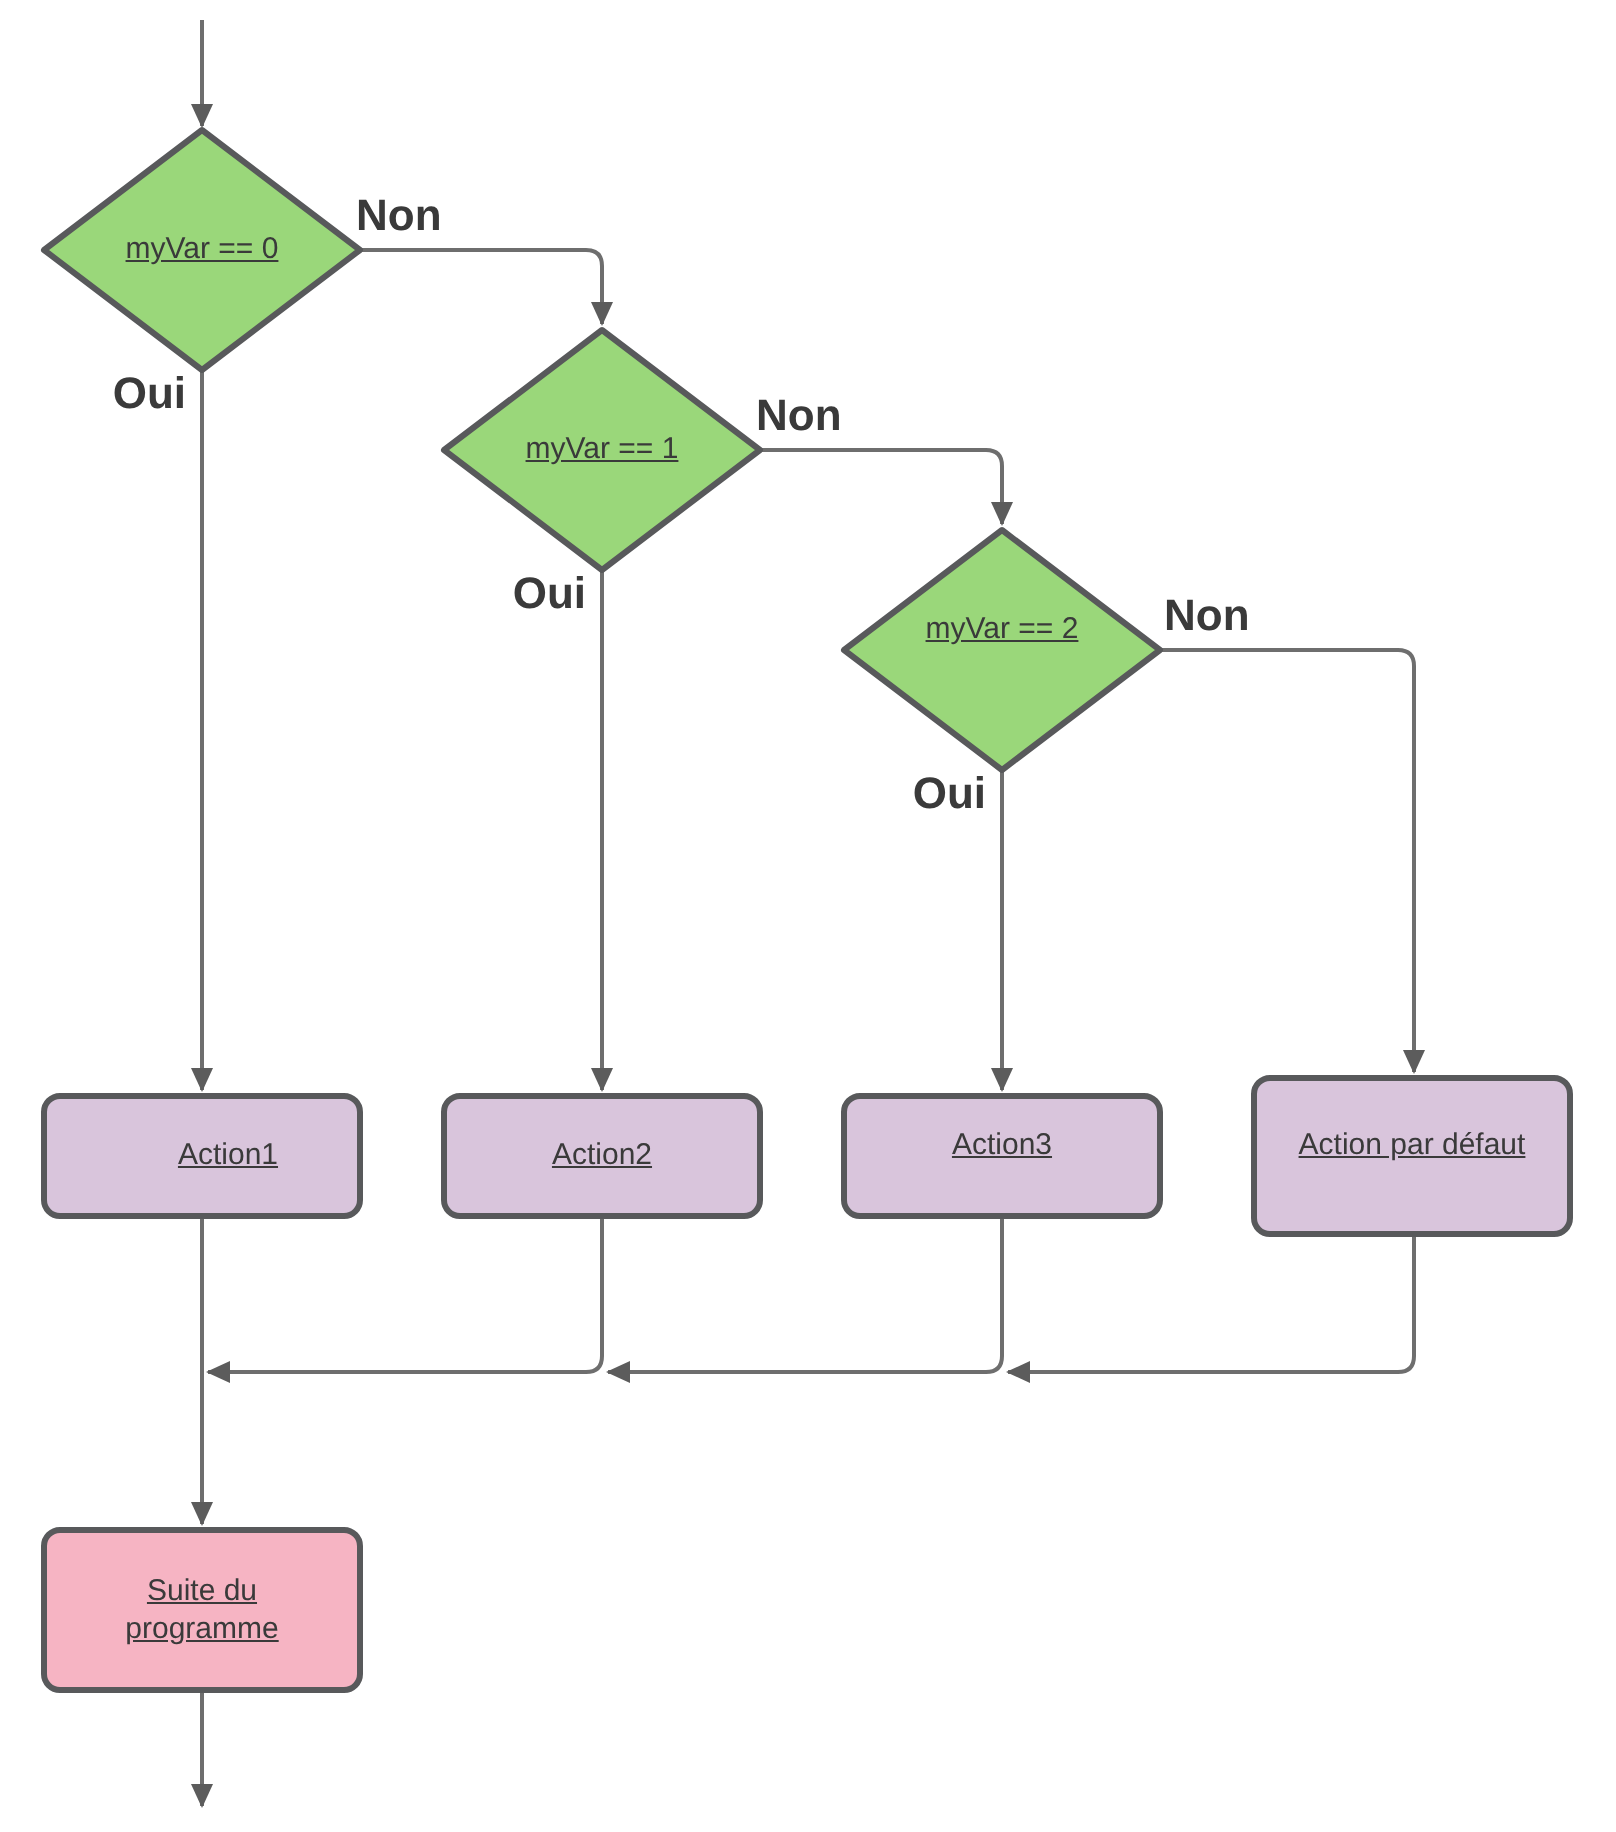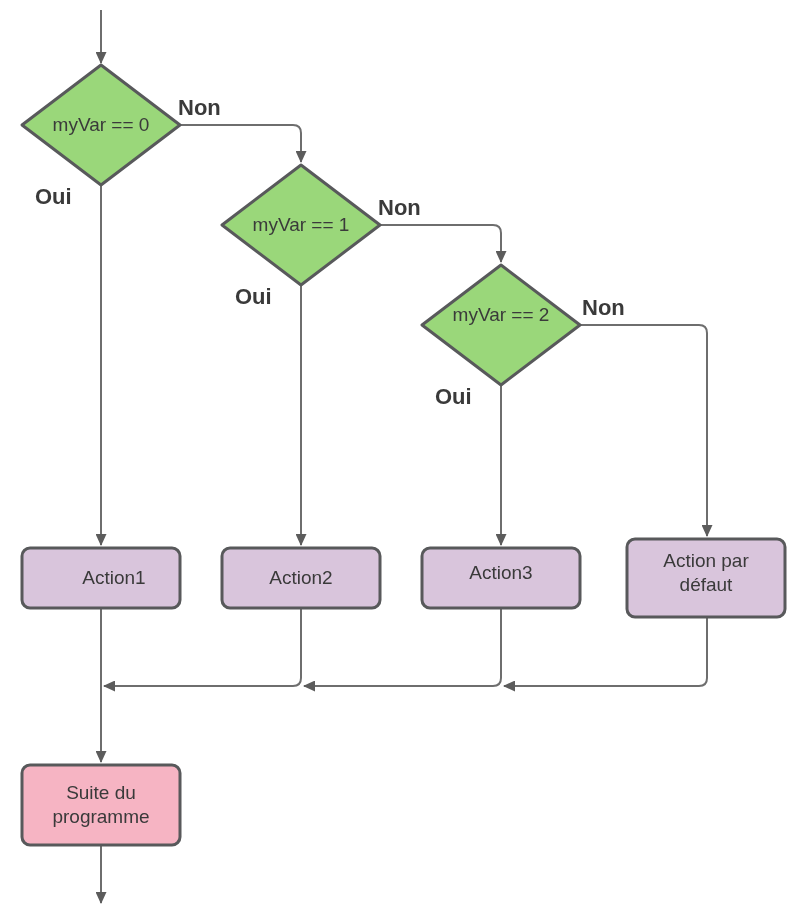--- a/index.html
+++ b/index.html
@@ -11,33 +11,34 @@
     color:#3a3a3a;
     overflow:hidden;
   }
   .canvas svg{position:absolute;left:0;top:0;}
   .edge{fill:none;stroke:#6e6e6e;stroke-width:2;}
   .shape{stroke:#58595b;stroke-width:3;stroke-linejoin:round;}
   .node-label{
     position:absolute;
     display:flex;align-items:center;justify-content:center;
     text-align:center;
-    font-size:19px;line-height:1.28;
+    font-size:15px;line-height:1.28;
     pointer-events:none;
+    text-decoration:underline;
   }
   .node-label .inner{display:block;max-width:150px;}
   .node-label .inner.narrow{max-width:118px;}
   .edge-label{
     position:absolute;
     font-size:22px;font-weight:bold;
     line-height:18px;
     pointer-events:none;
     white-space:nowrap;
   }
-  .edge-label.yes{width:58px;text-align:left;}
+  .edge-label.yes{width:58px;text-align:right;}
 </style>
 </head>
 <body>
 
 <div class="canvas">
 
   <svg width="808" height="916" viewBox="0 0 808 916">
     <defs>
       <marker id="arrow" viewBox="0 0 12 11" refX="11" refY="5.5" markerWidth="12" markerHeight="11" orient="auto" markerUnits="userSpaceOnUse">
         <path d="M0,0 L12,5.5 L0,11 Z" fill="#5c5c5c"></path>

